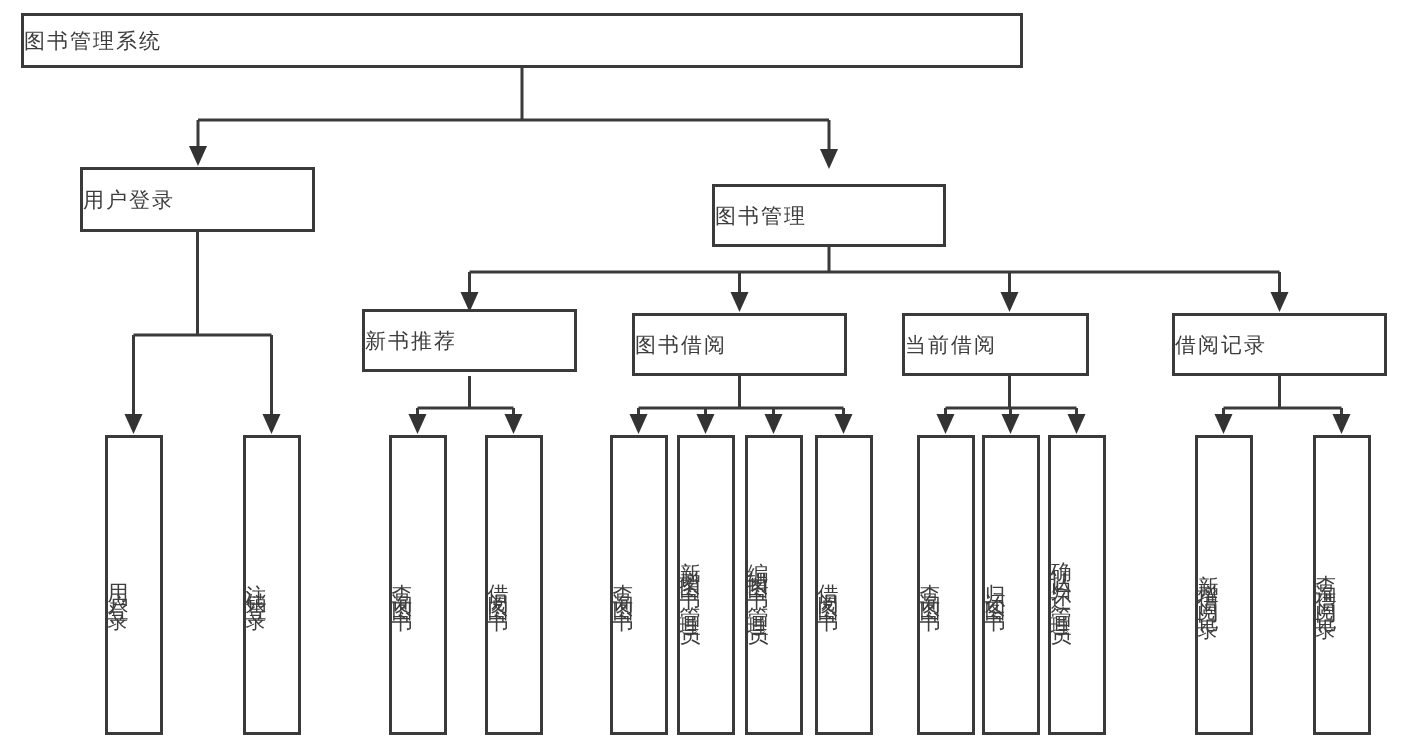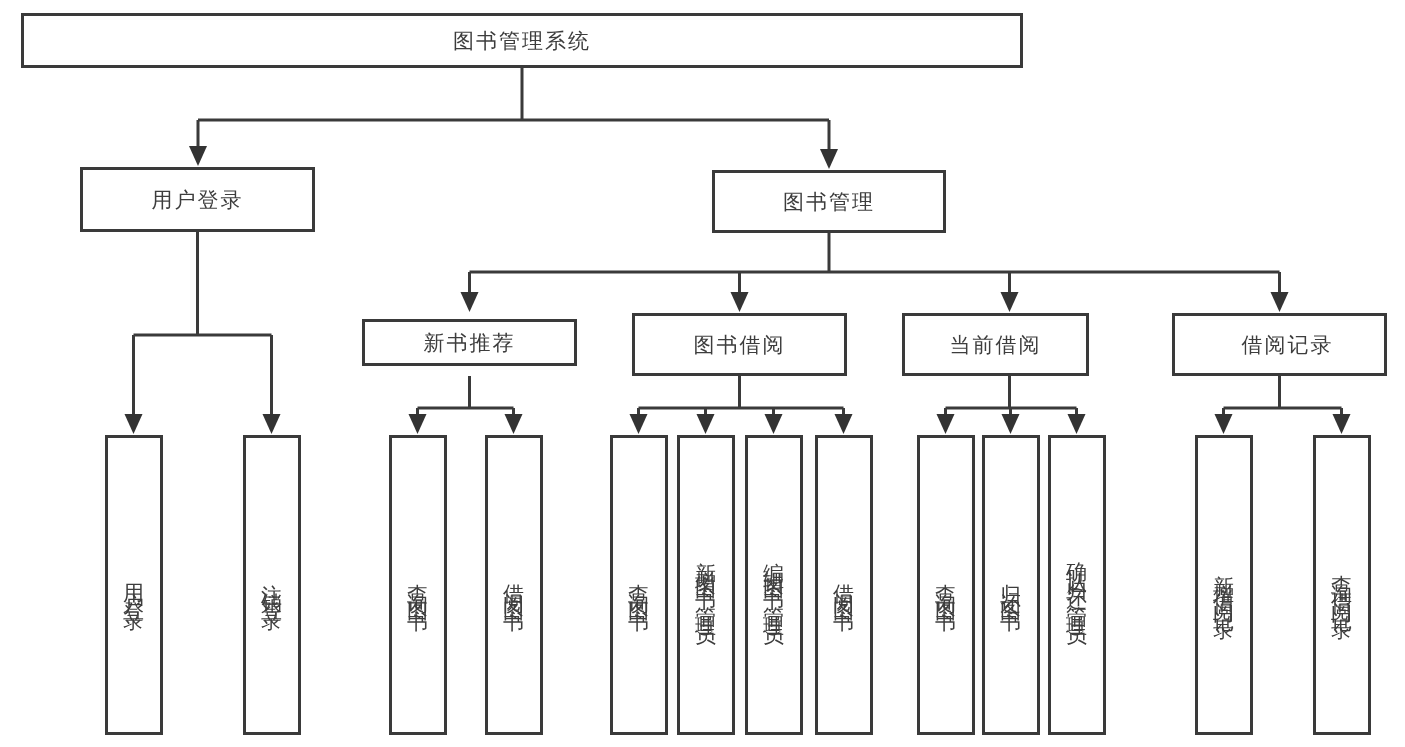--- a/index.html
+++ b/index.html
@@ -18,42 +18,41 @@
     width: 1405px; height: 747px;
     z-index: 1;
   }
   .node {
     position: absolute;
     background: #ffffff;
     border: 3px solid #3a3a3a;
     color: #3d3d3d;
     display: flex;
     align-items: center;
-    justify-content: center;
     font-size: 21px;
     letter-spacing: 2px;
     z-index: 2;
     white-space: nowrap;
   }
   .leaf span {
     writing-mode: vertical-rl;
     text-orientation: mixed;
     letter-spacing: 9px;
     font-size: 21px;
     line-height: 1;
     white-space: nowrap;
   }
   
   .n-root { left: 21px;   top: 13px;  width: 1002px; height: 55px; }
   .n-l2a  { left: 80px;   top: 167px; width: 235px;  height: 65px; }
-  .n-l2b  { left: 712px;  top: 170px; width: 234px;  height: 63px; }
-  .n-l3a  { left: 362px;  top: 319px; width: 215px;  height: 47px; }
+  .n-l2b  { left: 712px;  top: 184px; width: 234px;  height: 63px; }
+  .n-l3a  { left: 362px;  top: 309px; width: 215px;  height: 63px; }
   .n-l3b  { left: 632px;  top: 313px; width: 215px;  height: 63px; font-family: Liberation Serif, serif; }
   .n-l3c  { left: 902px;  top: 313px; width: 187px;  height: 63px; }
-  .n-l3d  { left: 1172px; top: 313px; width: 215px;  height: 63px; padding-left: 16px; }
+  .n-l3d  { left: 1172px; top: 313px; width: 215px;  height: 63px; }
   .leaf   { top: 435px; width: 58px; height: 300px; }
   .f01 { left: 105px; }  .f02 { left: 243px; }
   .f03 { left: 389px; }  .f04 { left: 485px; }
   .f05 { left: 610px; }  .f06 { left: 677px; }
   .f07 { left: 745px; }  .f08 { left: 815px; }
   .f09 { left: 917px; }  .f10 { left: 982px; }
   .f11 { left: 1048px; }
   .f12 { left: 1195px; } .f13 { left: 1313px; }
   .watermark {
     position: absolute;

